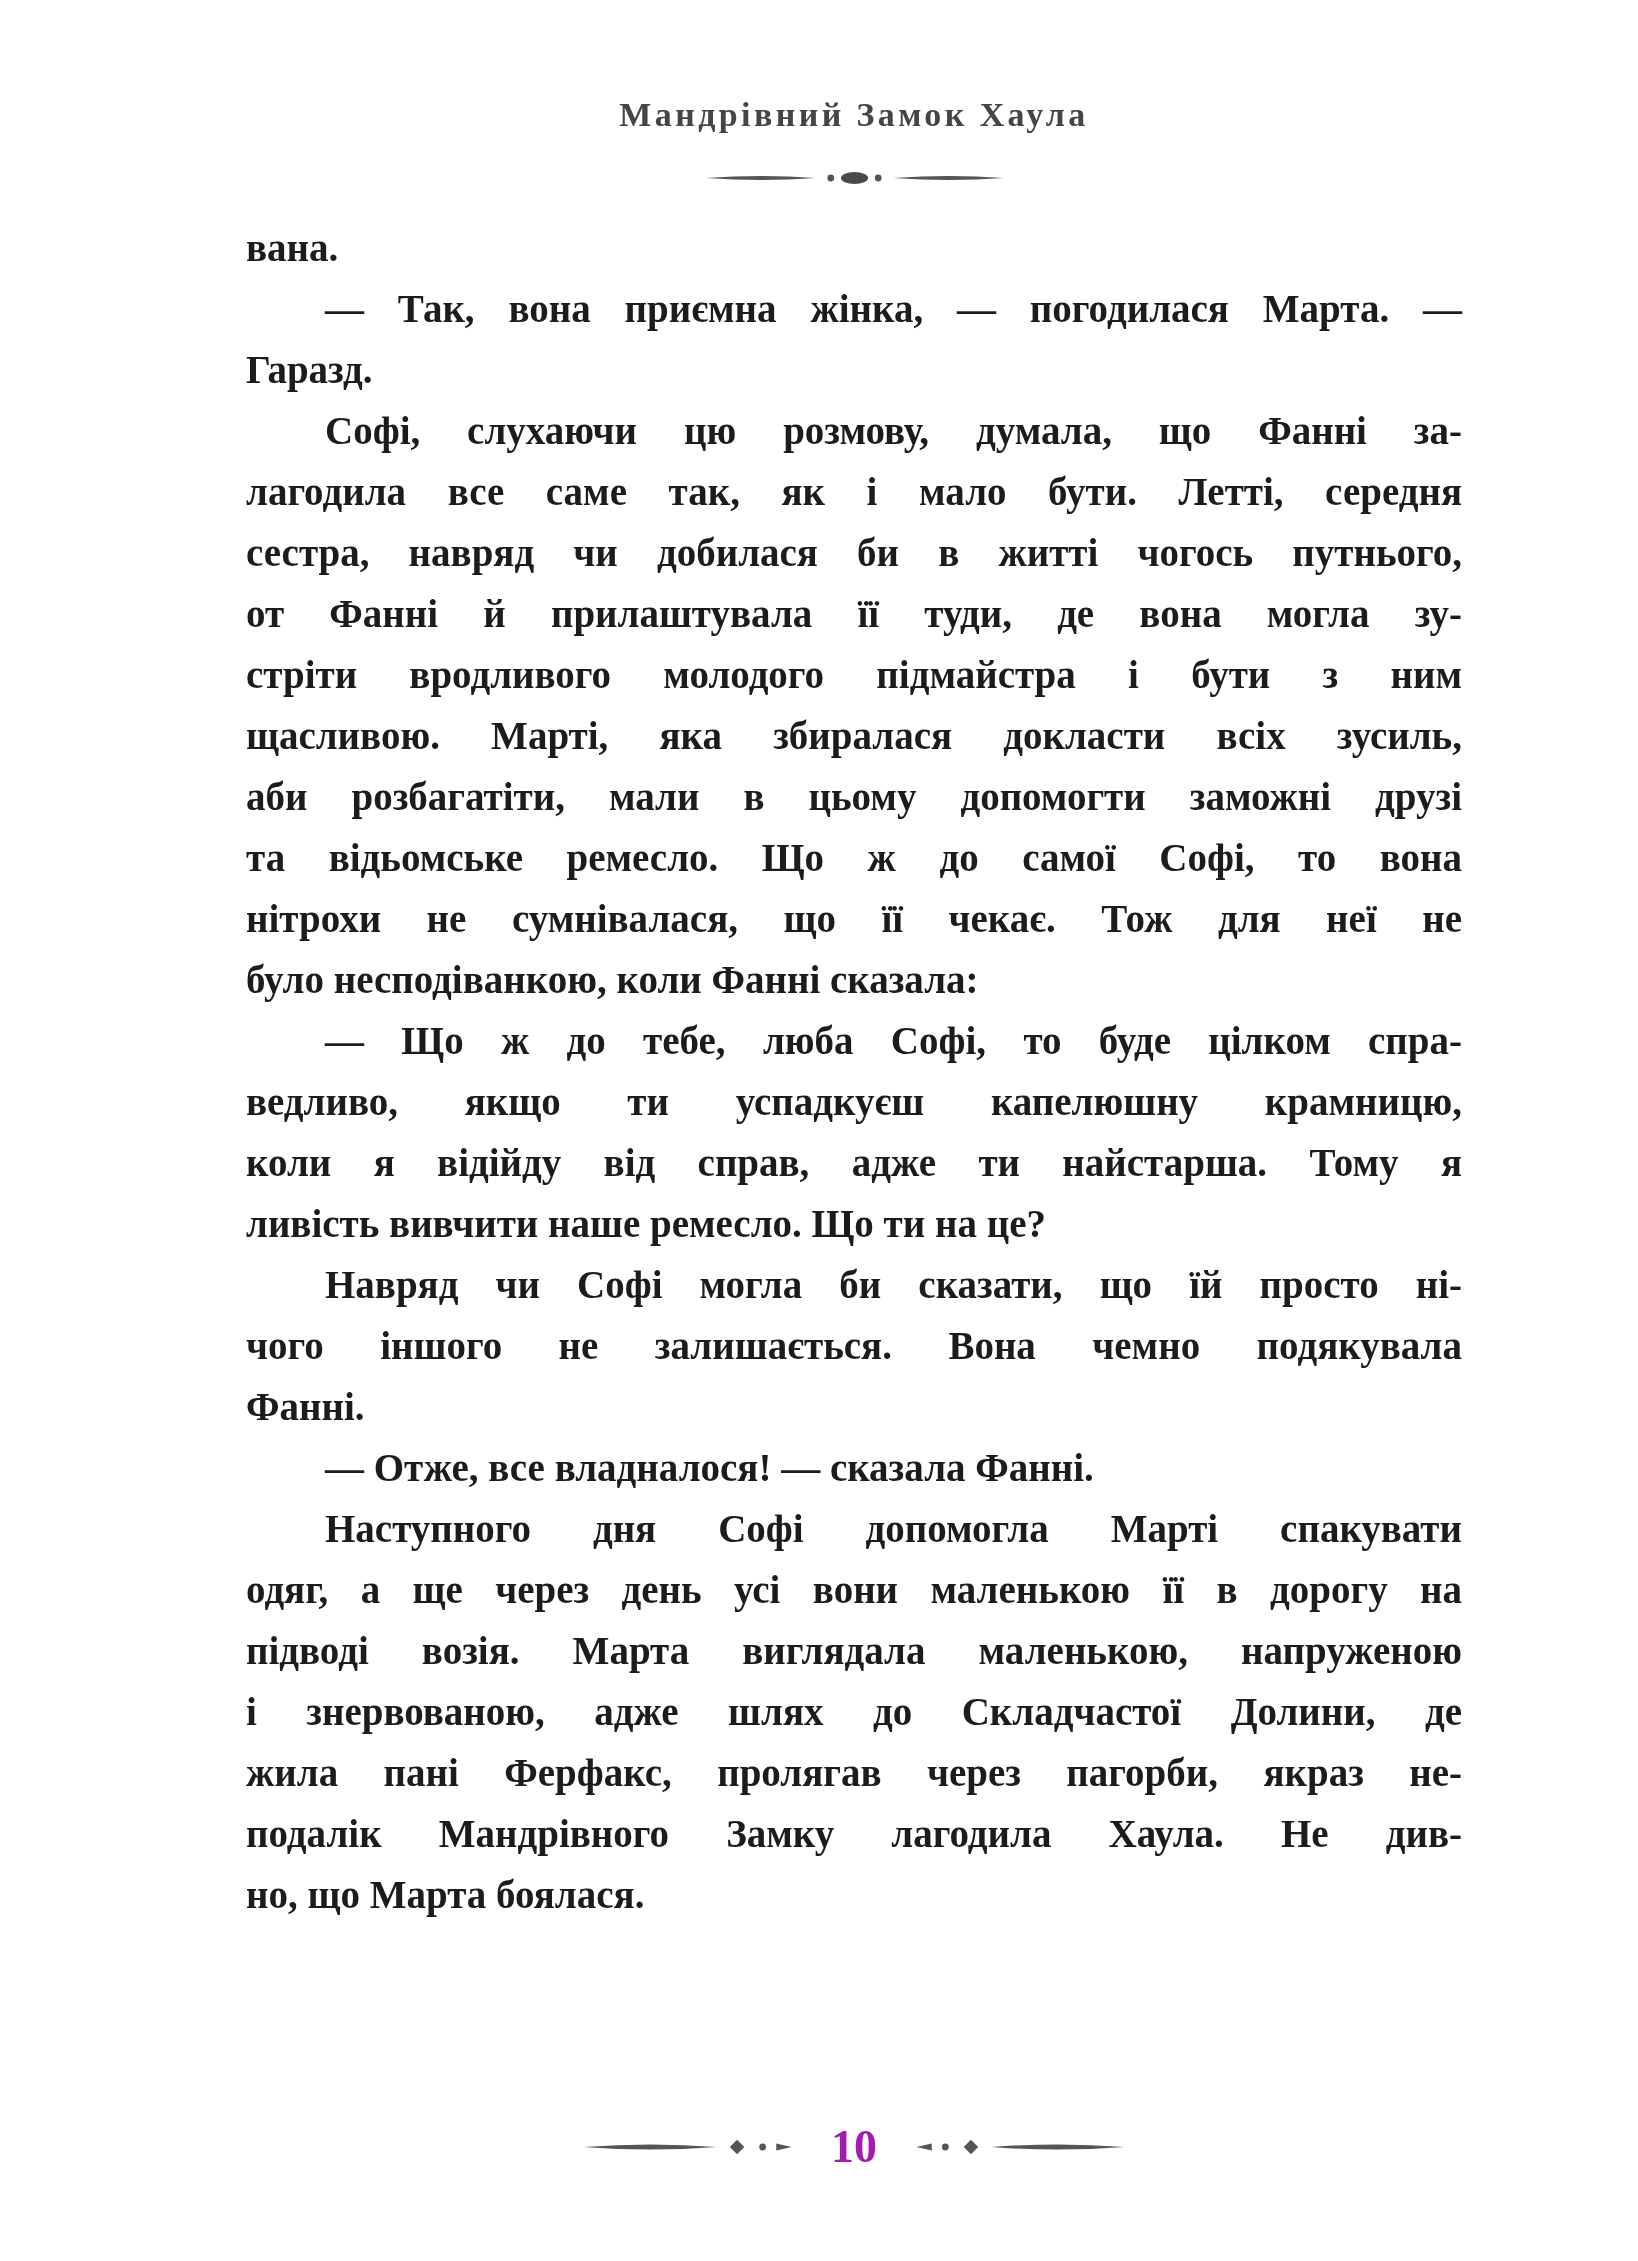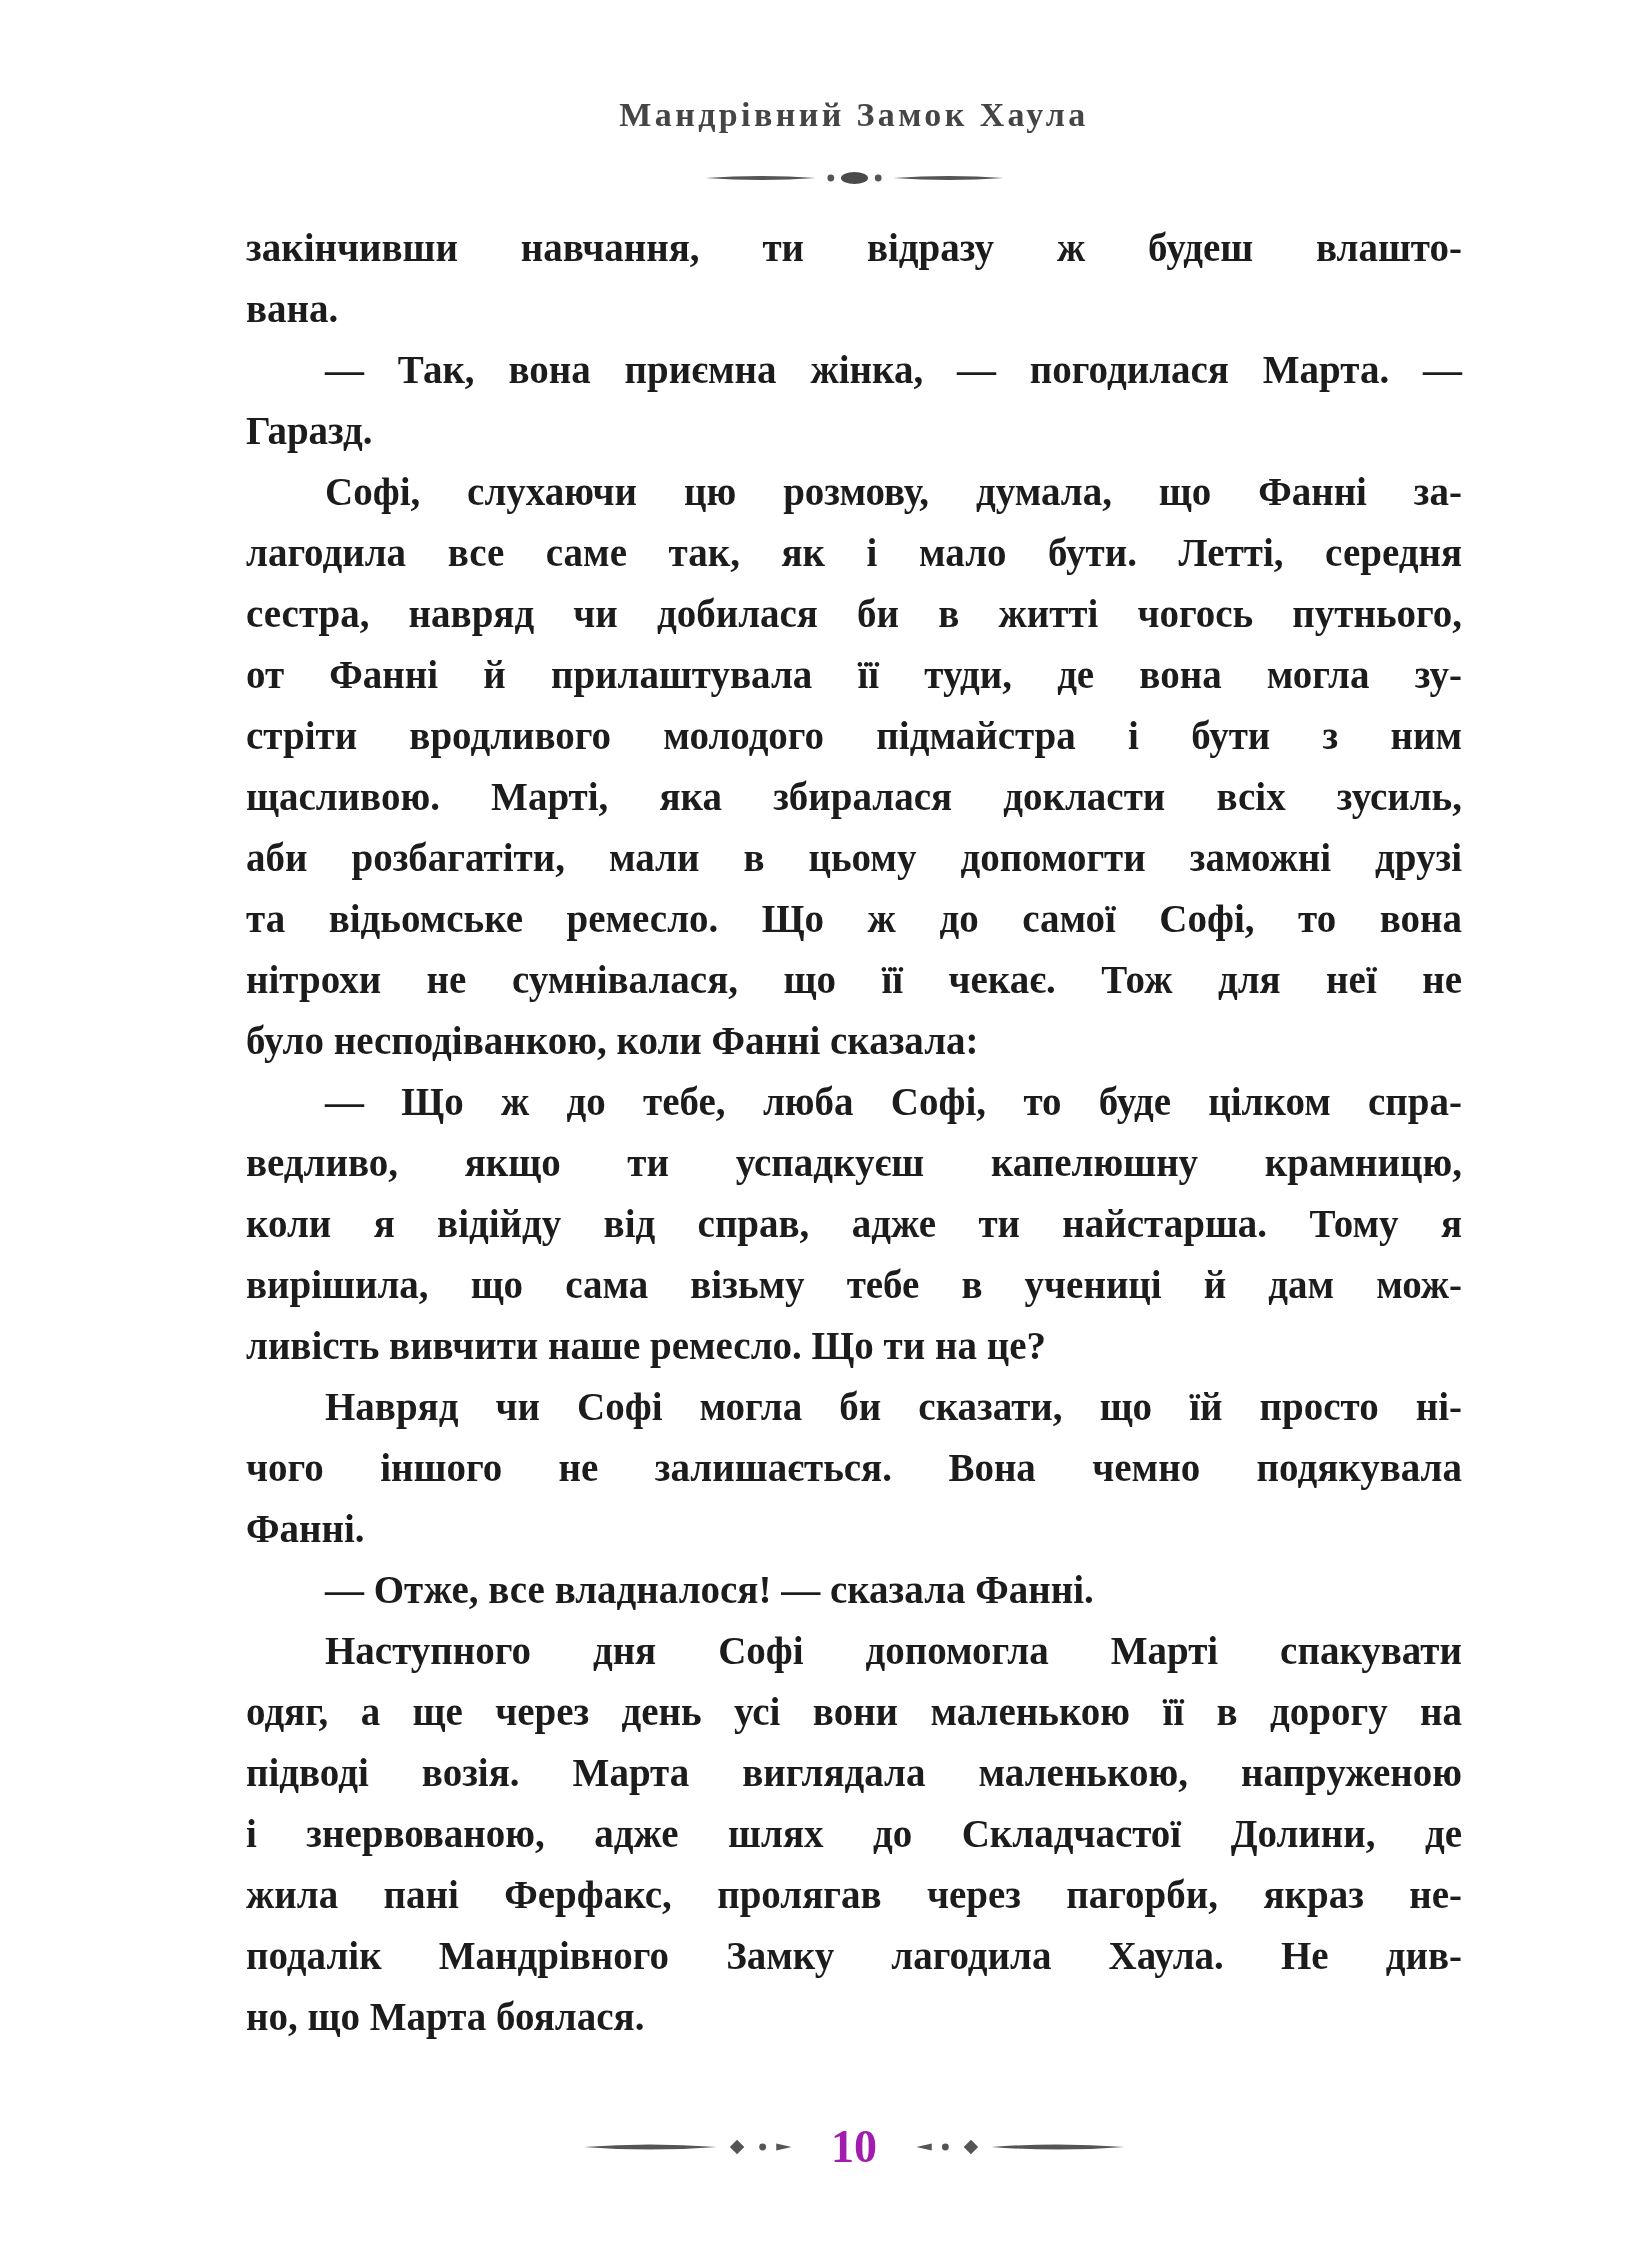--- a/index.html
+++ b/index.html
@@ -87,21 +87,20 @@
       <path d="M4 13 Q70 8 134 13 Q70 18 4 13 Z" fill="#555555"></path>
       <circle cx="152" cy="13" r="4" fill="#555555"></circle>
       <ellipse cx="180" cy="13" rx="16" ry="7" fill="#4a4a4a"></ellipse>
       <circle cx="208" cy="13" r="4" fill="#555555"></circle>
       <path d="M226 13 Q292 8 356 13 Q292 18 226 13 Z" fill="#555555"></path>
     </svg>
   </div>
 
   <div class="text-block">
       <div class="para">
-        <div class="line fill">закінчивши навчання, ти відразу ж будеш влашто-</div>
         <div class="line">вана.</div>
       </div>
       <div class="para">
         <div class="line fill first">— Так, вона приємна жінка, — погодилася Марта. —</div>
         <div class="line">Гаразд.</div>
       </div>
       <div class="para">
         <div class="line fill first">Софі, слухаючи цю розмову, думала, що Фанні за-</div>
         <div class="line fill">лагодила все саме так, як і мало бути. Летті, середня</div>
         <div class="line fill">сестра, навряд чи добилася би в житті чогось путнього,</div>
@@ -110,21 +109,20 @@
         <div class="line fill">щасливою. Марті, яка збиралася докласти всіх зусиль,</div>
         <div class="line fill">аби розбагатіти, мали в цьому допомогти заможні друзі</div>
         <div class="line fill">та відьомське ремесло. Що ж до самої Софі, то вона</div>
         <div class="line fill">нітрохи не сумнівалася, що її чекає. Тож для неї не</div>
         <div class="line">було несподіванкою, коли Фанні сказала:</div>
       </div>
       <div class="para">
         <div class="line fill first">— Що ж до тебе, люба Софі, то буде цілком спра-</div>
         <div class="line fill">ведливо, якщо ти успадкуєш капелюшну крамницю,</div>
         <div class="line fill">коли я відійду від справ, адже ти найстарша. Тому я</div>
-        <div class="line fill">вирішила, що сама візьму тебе в учениці й дам мож-</div>
         <div class="line">ливість вивчити наше ремесло. Що ти на це?</div>
       </div>
       <div class="para">
         <div class="line fill first">Навряд чи Софі могла би сказати, що їй просто ні-</div>
         <div class="line fill">чого іншого не залишається. Вона чемно подякувала</div>
         <div class="line">Фанні.</div>
       </div>
       <div class="para">
         <div class="line first">— Отже, все владналося! — сказала Фанні.</div>
       </div>

